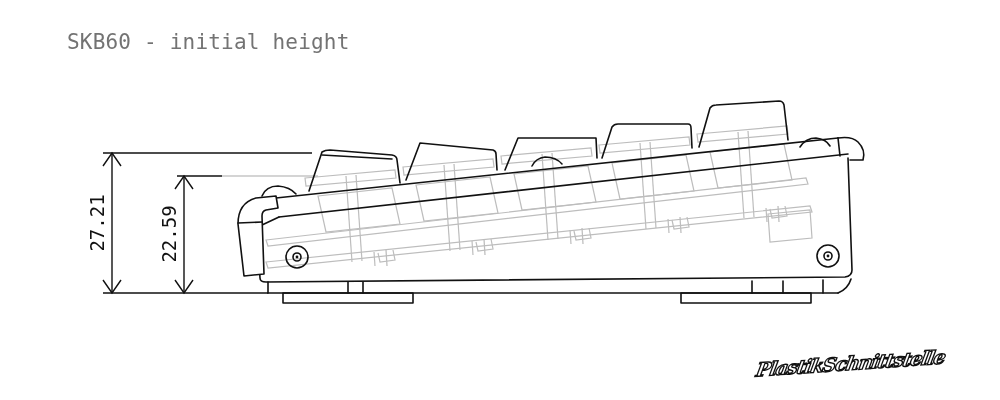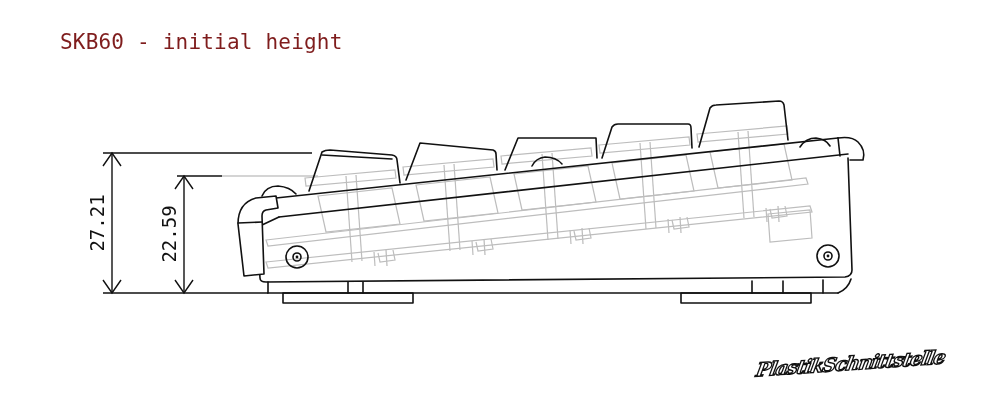--- a/index.html
+++ b/index.html
@@ -1,20 +1,20 @@
 <!DOCTYPE html>
 <html><head>
   <meta charset="utf-8">
   <style>
     html, body { margin: 0; padding: 0; background: #ffffff; }
     body { width: 1000px; height: 400px; position: relative; overflow: hidden; }
     .title {
-      position: absolute; left: 60px; top: 30px;
+      position: absolute; left: 67px; top: 30px;
       font-family: "DejaVu Sans Mono", "Liberation Mono", monospace;
-      font-size: 21px; color: #7f1d1d; letter-spacing: 0.2px;
+      font-size: 21px; color: #737373; letter-spacing: 0.2px;
     }
     svg.drawing { position: absolute; left: 0; top: 0; }
     .dim-label {
       font-family: "DejaVu Sans Mono", "Liberation Mono", monospace;
       font-size: 19px; fill: #111111;
     }
     .logo {
       position: absolute; left: 758px; top: 352px;
       font-family: "DejaVu Serif", "Liberation Serif", serif;
       font-style: italic; font-weight: bold;

